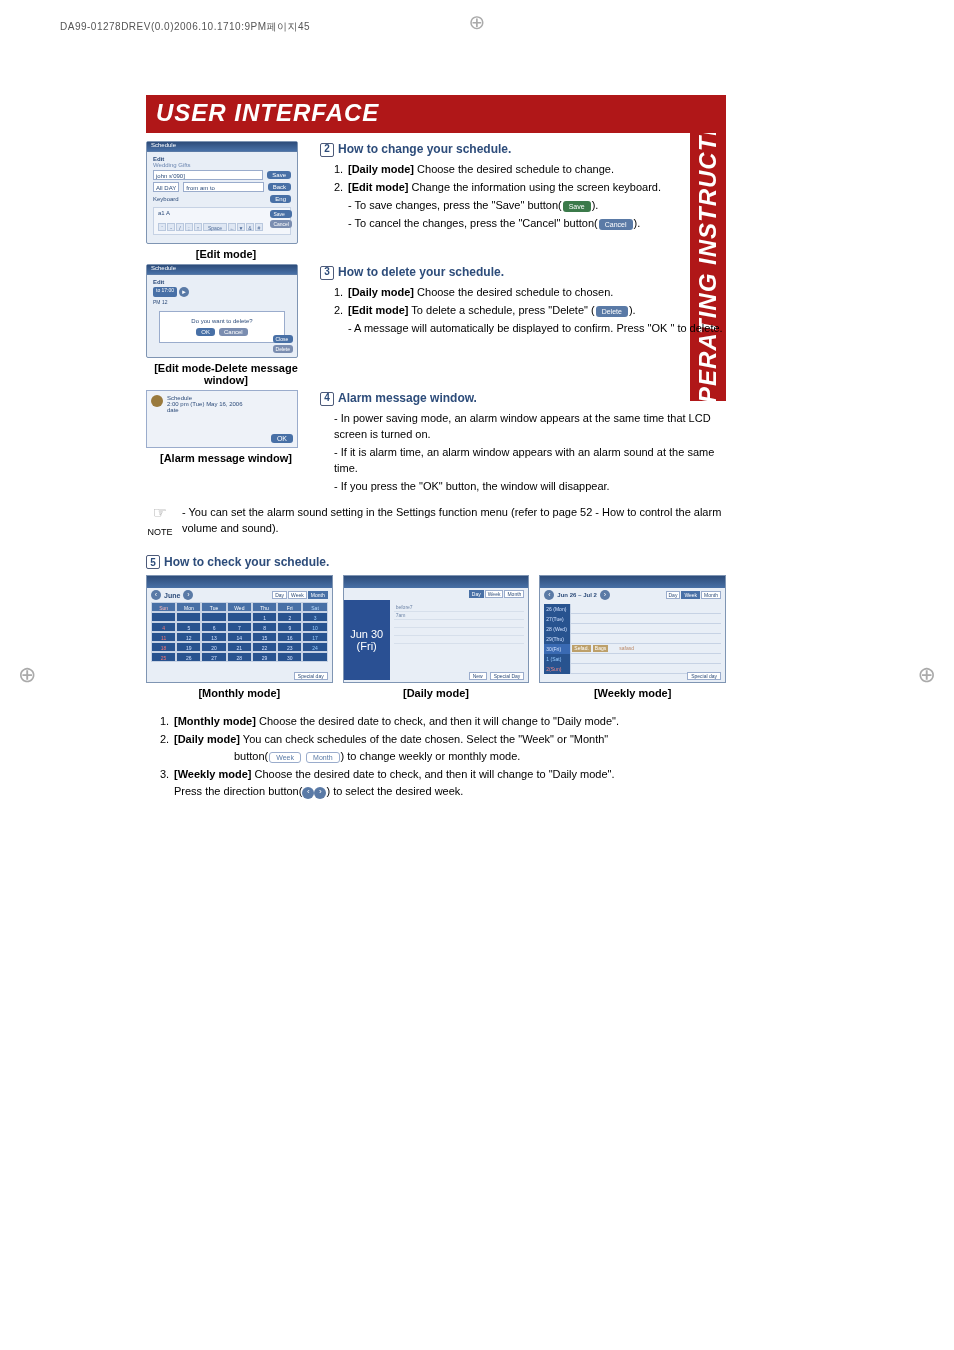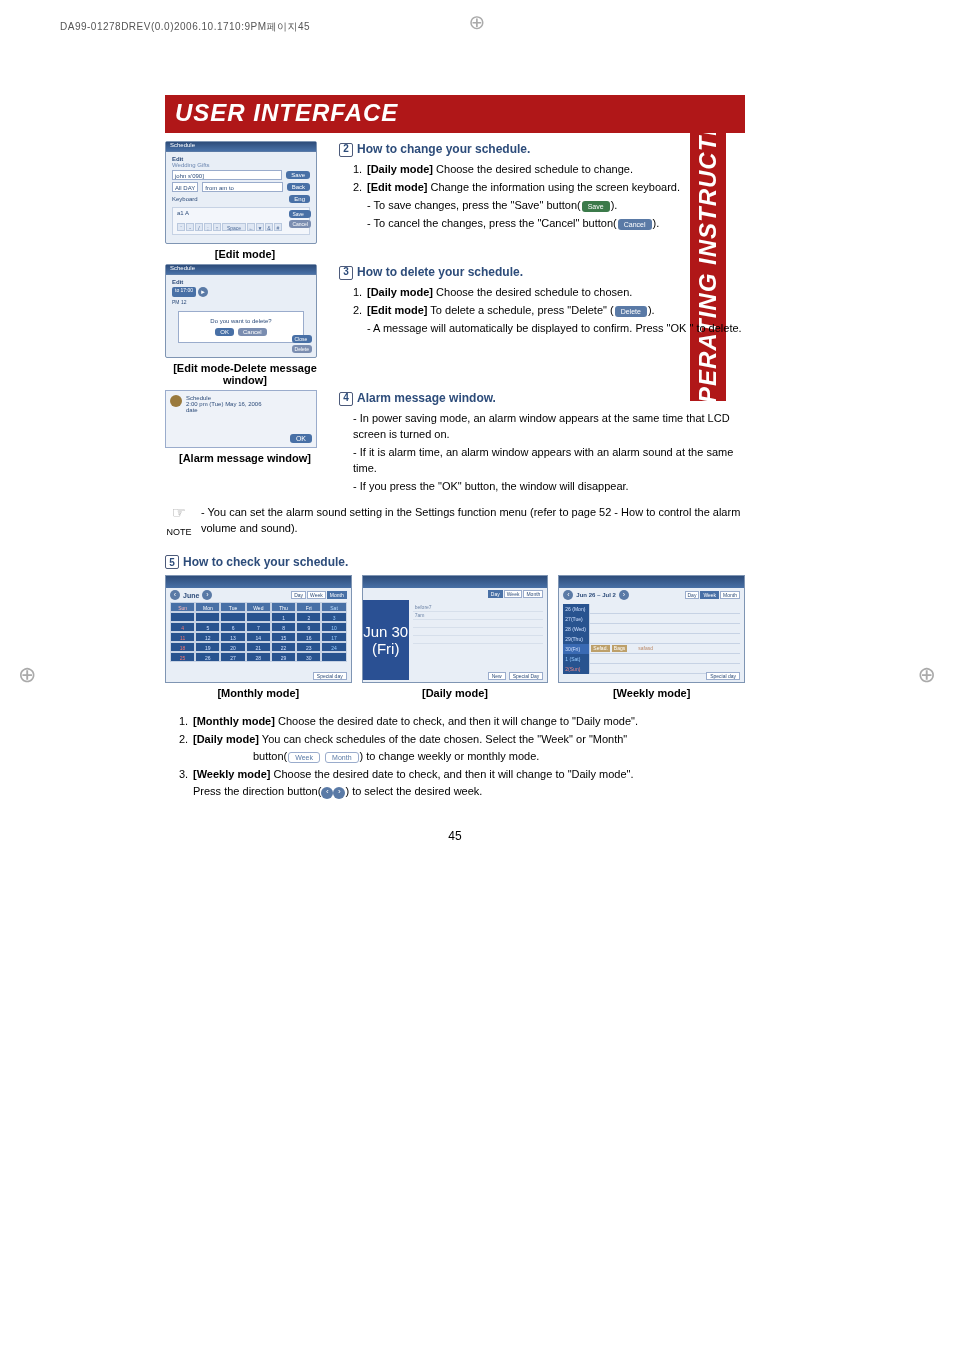--- a/index.html
+++ b/index.html
@@ -3,21 +3,21 @@
 <meta charset="utf-8">
 <style>
   * { box-sizing: border-box; margin: 0; padding: 0; }
   body { width: 954px; height: 1350px; background: #fff; font-family: Arial, Helvetica, sans-serif; position: relative; color: #000; }
   .top-text { position: absolute; top: 20px; left: 60px; font-size: 10px; color: #555; letter-spacing: .5px; }
   .center-mark-top { position: absolute; top: 10px; left: 50%; transform: translateX(-50%); font-size: 20px; color: #aaa; }
   .center-mark-mid { position: absolute; top: 50%; left: 50%; transform: translate(-50%,-50%); font-size: 22px; color: #aaa; }
   .left-mark { position: absolute; top: 50%; left: 18px; transform: translateY(-50%); font-size: 22px; color: #aaa; }
   .right-mark { position: absolute; top: 50%; right: 18px; transform: translateY(-50%); font-size: 22px; color: #aaa; }
 
-  .page { position: absolute; top: 95px; left: 165px; width: 580px; }
+  .page { position: absolute; top: 95px; left: 146px; width: 580px; }
 
   .title-bar { background: #b01718; color: #fff; font-weight: bold; font-size: 24px; letter-spacing: 1px; padding: 4px 10px 6px; font-style: italic; font-family: Arial, sans-serif; }
 
   .side-tab { position: absolute; top: 95px; right: 228px; width: 36px; height: 306px; background: #b01718; color: #fff; display: flex; align-items: center; justify-content: center; }
   .side-tab span { writing-mode: vertical-rl; transform: rotate(180deg); font-weight: bold; font-style: italic; font-size: 24px; letter-spacing: 1px; line-height: 1; white-space: nowrap; }
 
   .row { display: flex; align-items: flex-start; margin-top: 8px; }
   .figcol { width: 160px; flex: 0 0 160px; }
   .txtcol { flex: 1; padding-left: 14px; font-size: 11px; line-height: 1.45; }
   .fig { width: 152px; background: #e8eef6; border: 1px solid #7f95b3; border-radius: 2px; position: relative; }
@@ -74,21 +74,21 @@
   .cal-nav .modebtns span.active { background: #4870a6; color: #fff; border-color: #4870a6; }
   .cal-grid { padding: 0 4px 4px; }
   .cal-head, .cal-row { display: flex; }
   .cal-head span, .cal-row span { flex: 1; height: 10px; font-size: 5px; line-height: 10px; text-align: center; border: .5px solid #c6d2e4; }
   .cal-head span { background: #4870a6; color: #fff; }
   .cal-row span { background: #28538f; color: #cfe0ff; }
   .cal-row span.sun { color: #e77; }
   .cal-row span.sat { color: #9cf; }
 
   .daily-body { display: flex; height: 80px; }
-  .daily-left { width: 46px; background: #2a5093; color: #fff; display: flex; flex-direction: column; align-items: center; justify-content: center; font-size: 15px; }
+  .daily-left { width: 46px; background: #2a5093; color: #fff; display: flex; flex-direction: column; align-items: center; justify-content: center; font-size: 11px; }
   .daily-right { flex: 1; padding: 4px; }
   .daily-slot { height: 8px; border-bottom: 1px solid #d6dfeb; font-size: 5px; color: #6f86a8; padding-left: 2px; }
 
   .weekly-body { padding: 2px 4px; }
   .wk-row { display: flex; height: 10px; }
   .wk-row .d { width: 26px; background: #28538f; color: #cfe0ff; font-size: 5px; line-height: 10px; padding-left: 2px; }
   .wk-row .c { flex: 1; border-bottom: 1px solid #c6d2e4; border-left: 1px solid #c6d2e4; }
 
   .bottom-ol { font-size: 11px; line-height: 1.6; margin-top: 14px; padding-left: 14px; }
   .bottom-ol li { list-style: none; position: relative; padding-left: 14px; }
@@ -414,14 +414,13 @@
   <div class="bottom-cont">
     <span>button(</span><span class="micro-btn outline">Week</span> <span class="micro-btn outline">Month</span><span>) to change weekly or monthly mode.</span>
   </div>
   <ul class="bottom-ol" style="margin-top:0;">
     <li><span class="n">3.</span><b>[Weekly mode]</b><span> Choose the desired date to check, and then it will change to "Daily mode".</span></li>
   </ul>
   <div style="padding-left:28px;font-size:11px;line-height:1.6;">
     <span>Press the direction button(</span><span class="dir-btn">‹</span><span class="dir-btn">›</span><span>) to select the desired week.</span>
   </div>
 
-  <div class="page-num">45</div>
 </div>
 
 </body></html>

